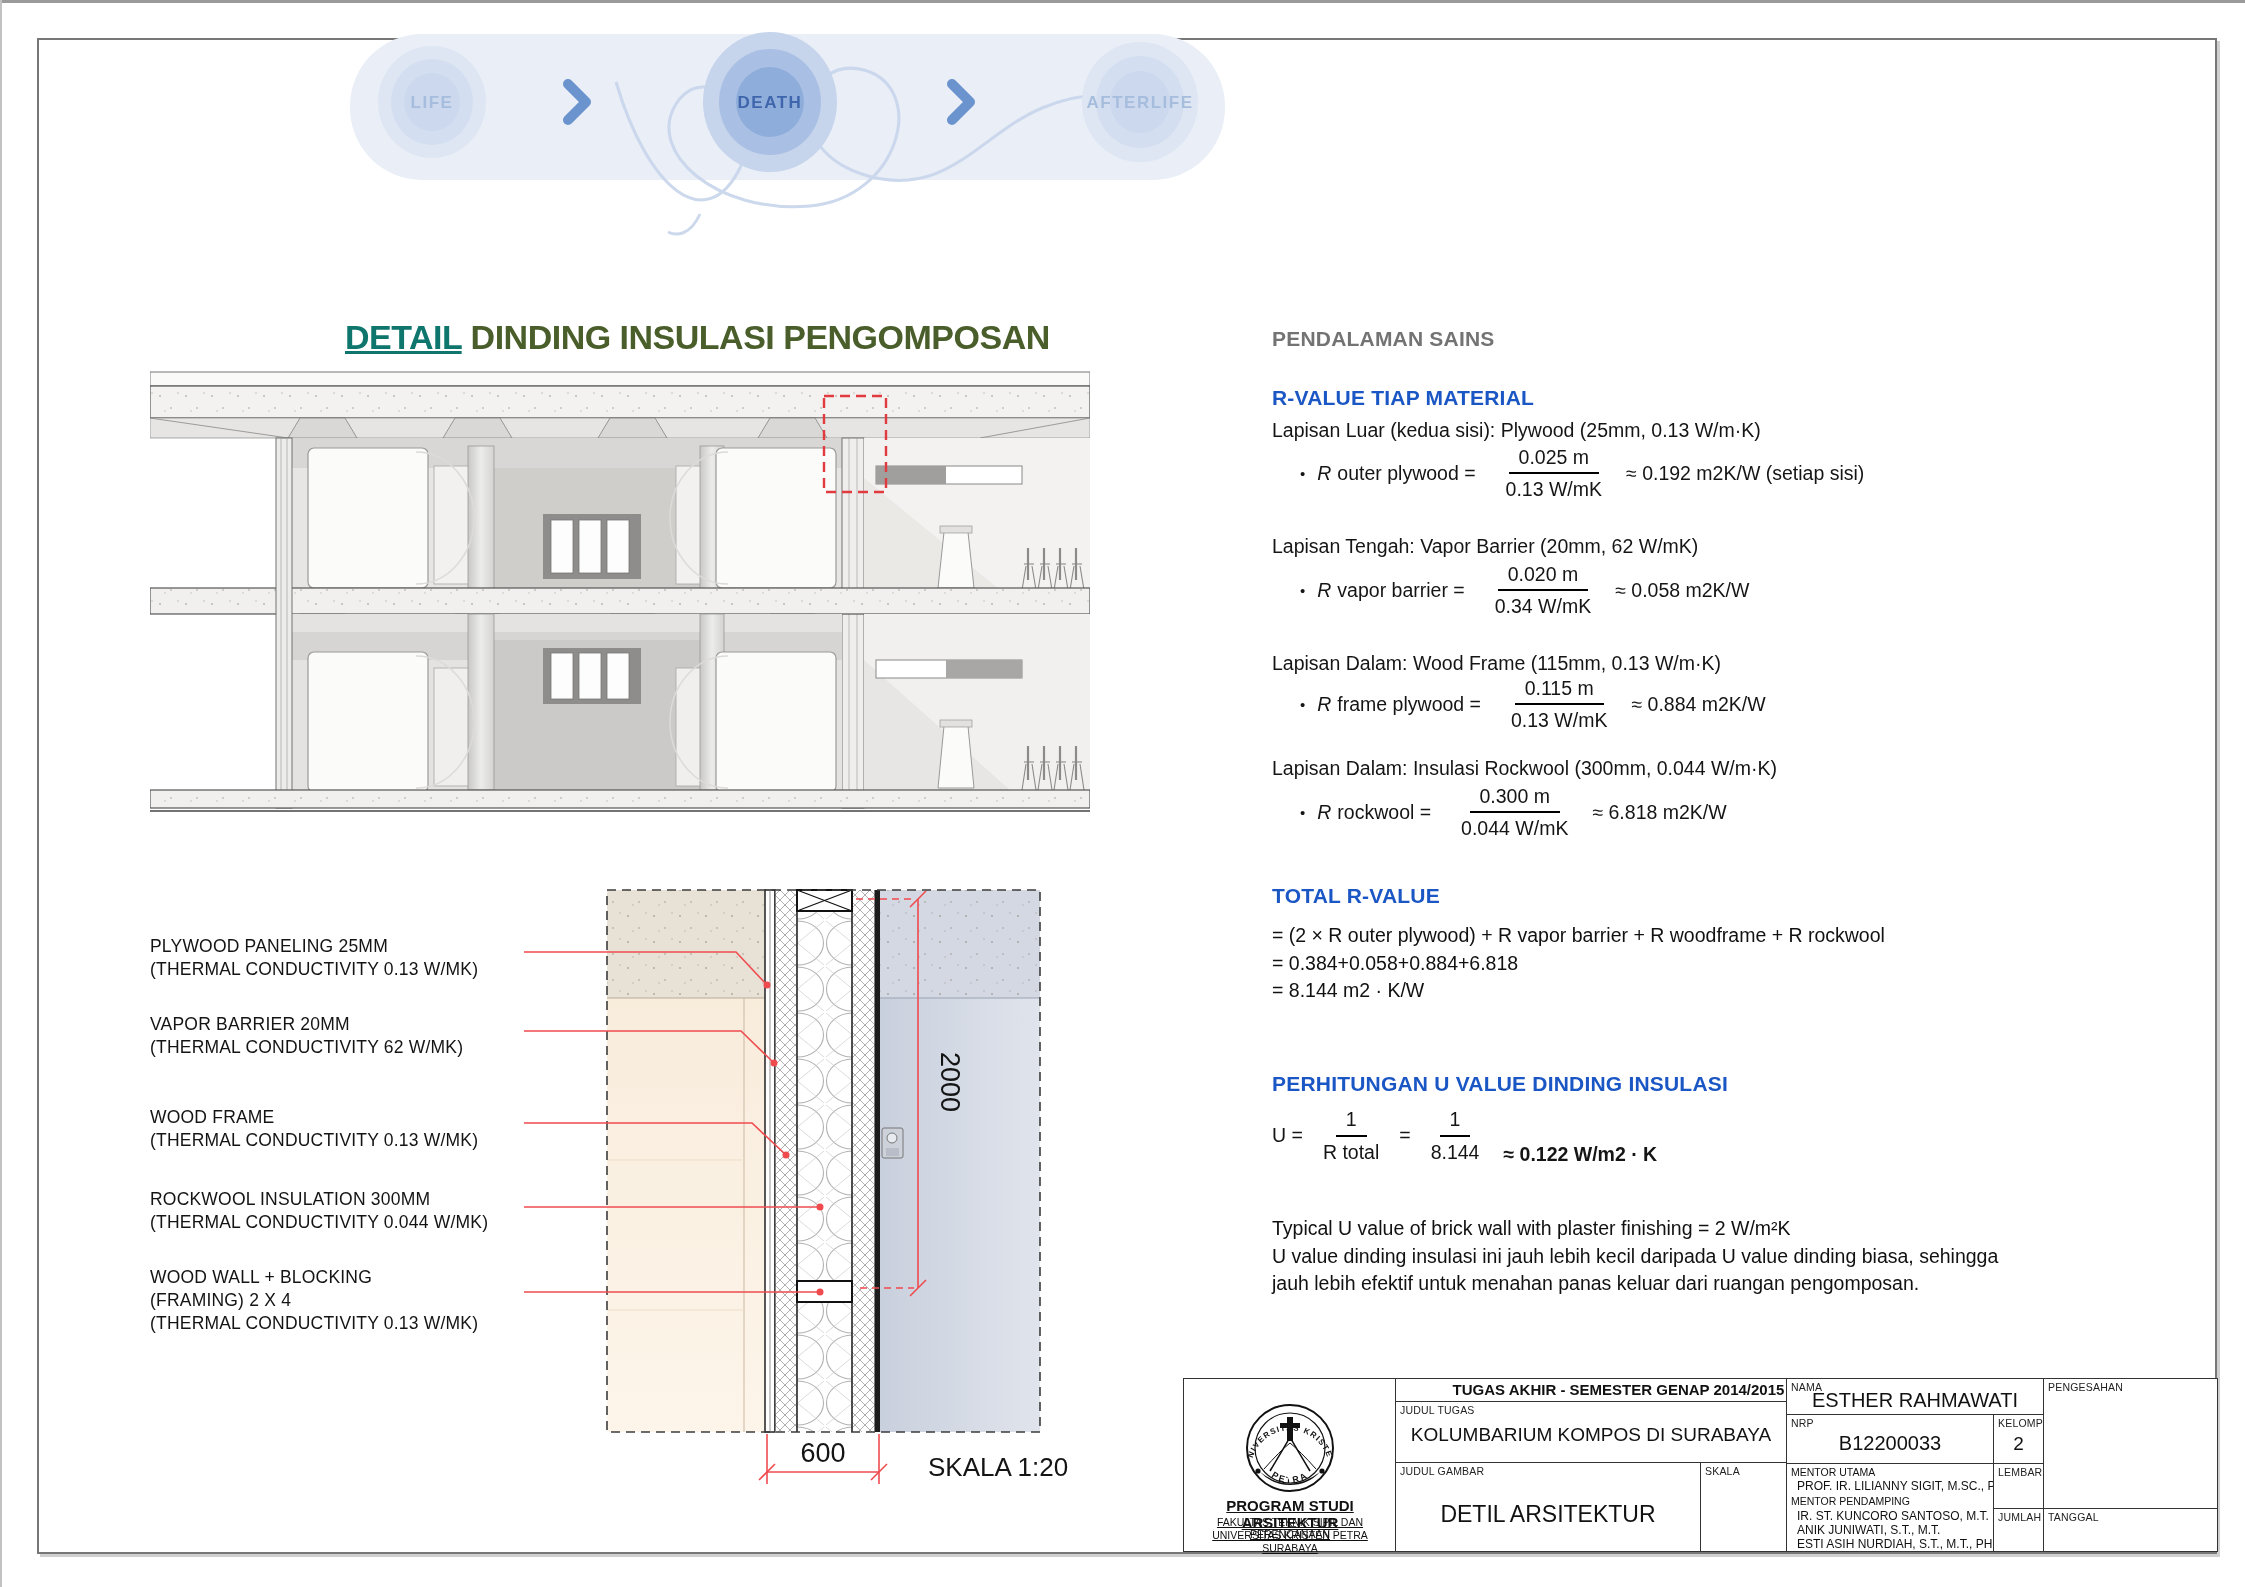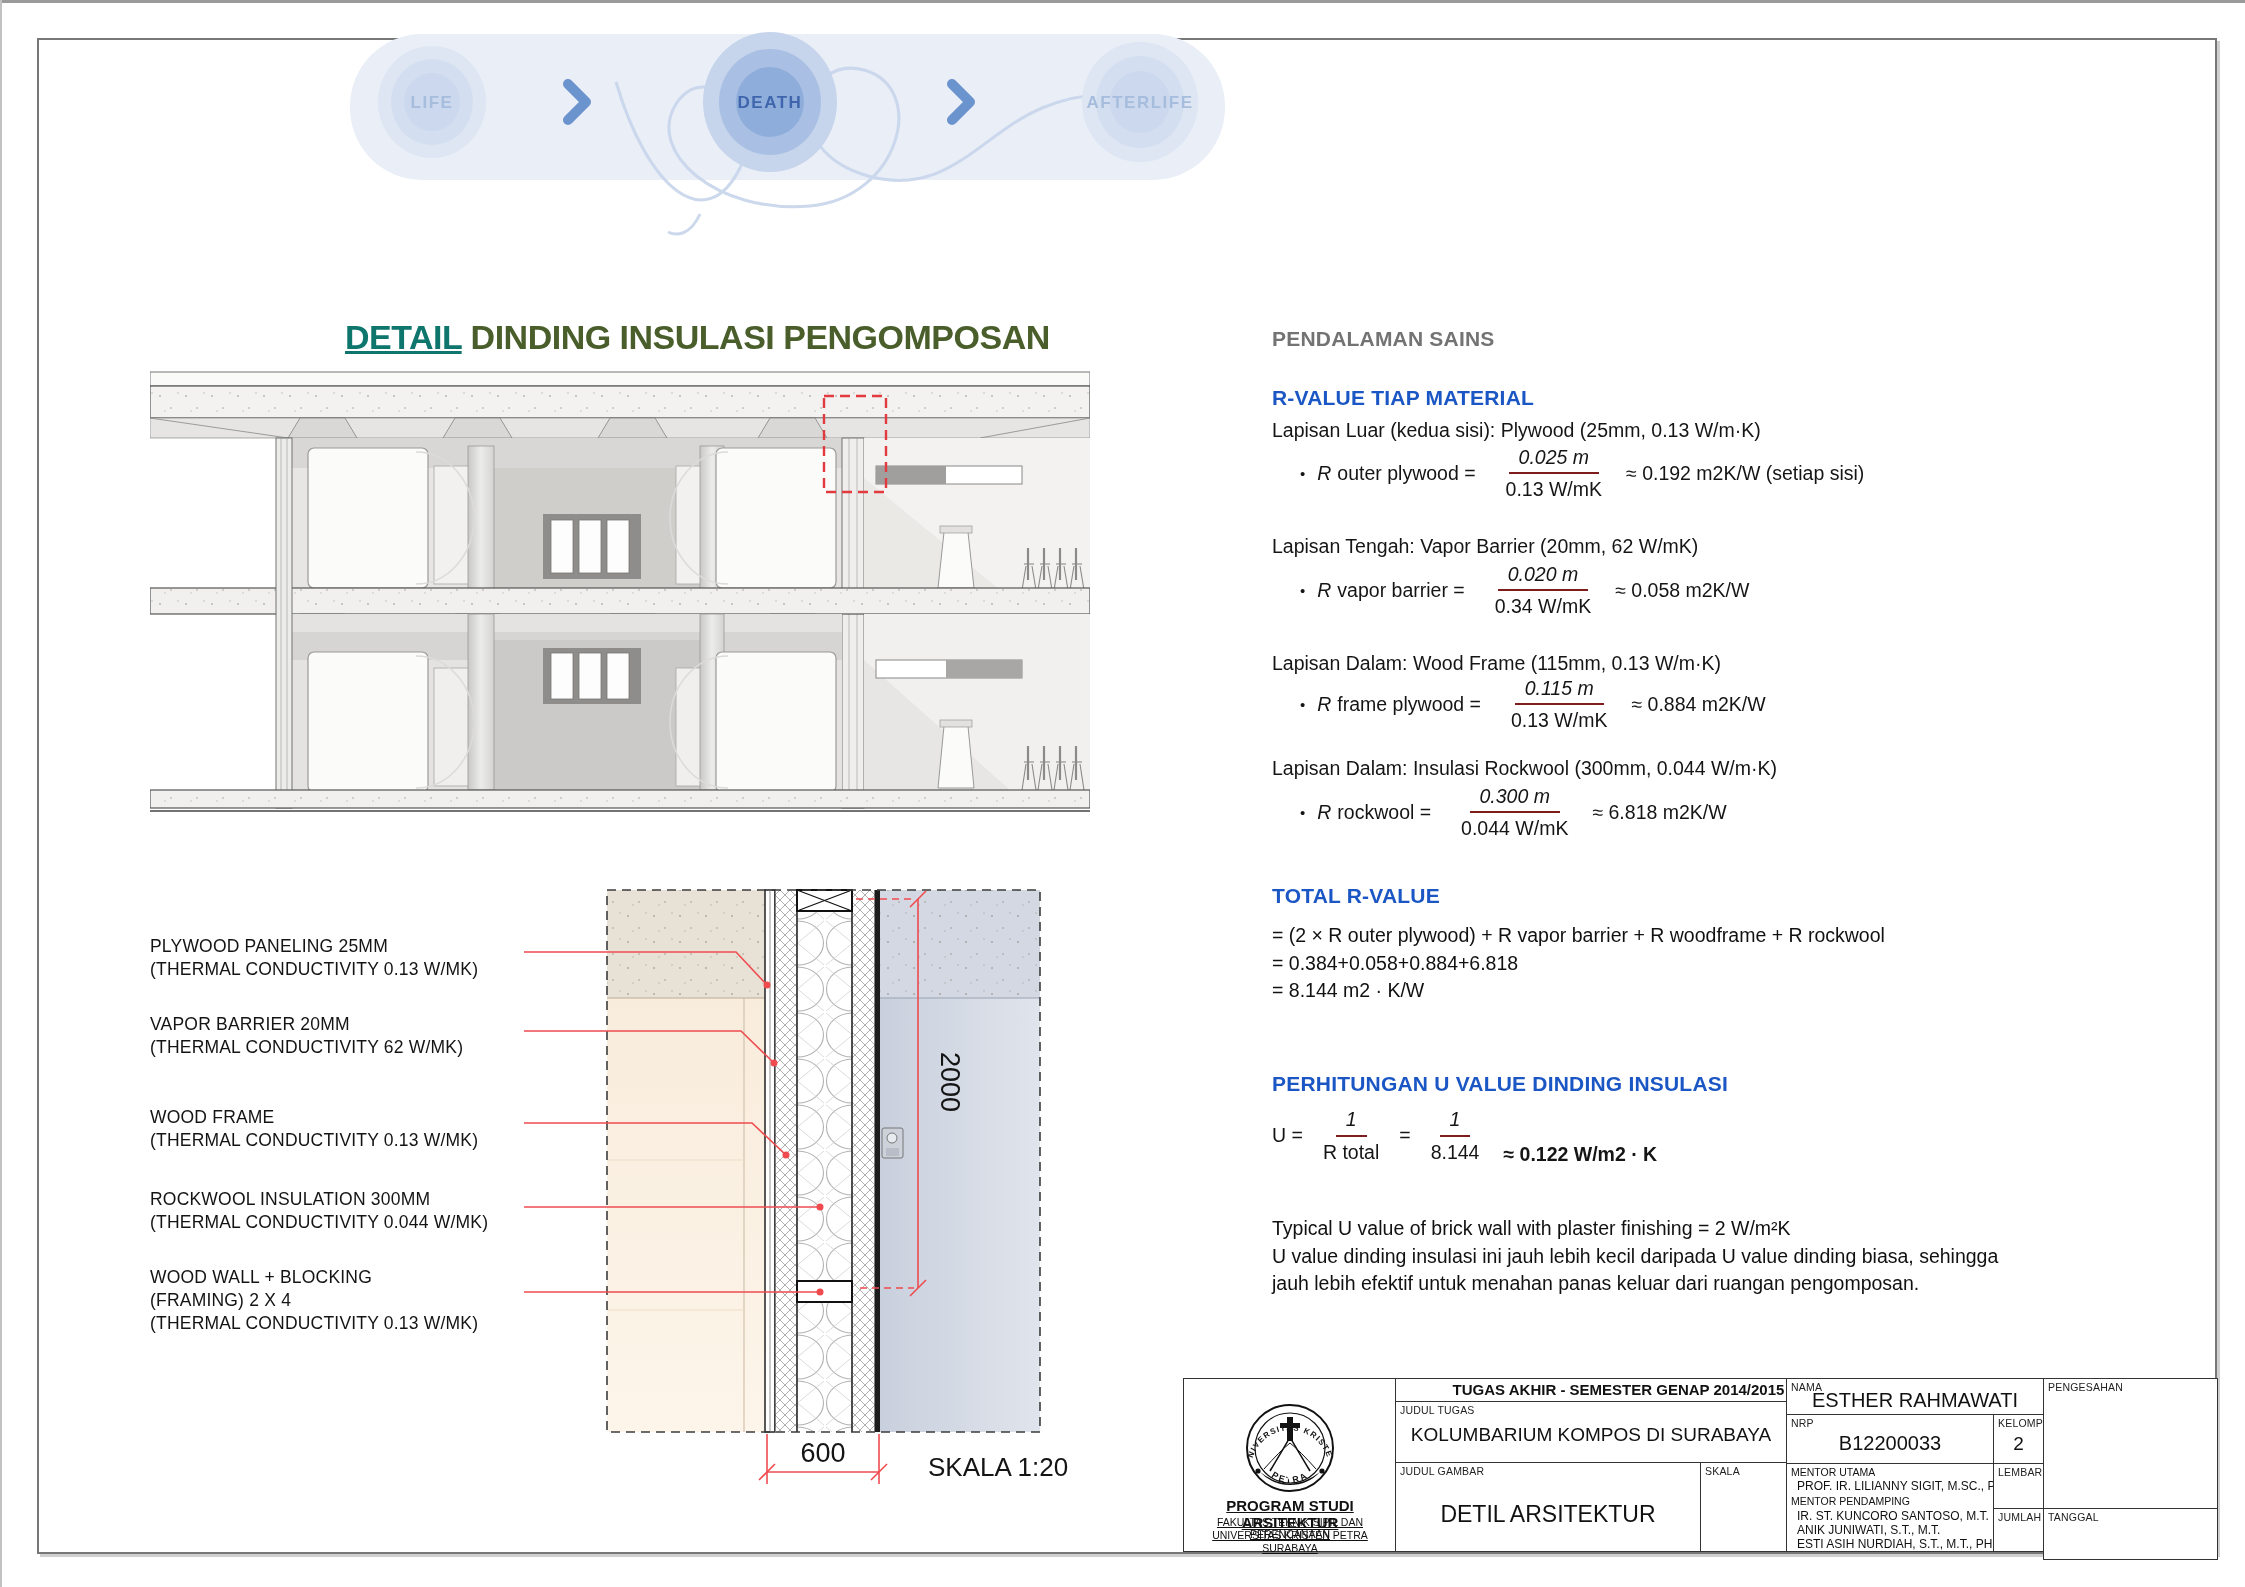--- a/index.html
+++ b/index.html
@@ -20,21 +20,21 @@
 
   
   .h-green{position:absolute;left:1272px;font-size:21px;font-weight:bold;color:#737373;letter-spacing:0.2px;}
   .h-blue{position:absolute;left:1272px;font-size:21px;font-weight:bold;color:#1b57c4;letter-spacing:0.2px;}
   .p-body{position:absolute;left:1272px;font-size:19.5px;color:#151515;white-space:nowrap;}
   .bullet-row{position:absolute;display:flex;align-items:center;font-size:19.5px;color:#151515;white-space:nowrap;}
   .bullet-row .bdot{margin-right:12px;font-size:15px;}
   .bullet-row .rsym{font-style:italic;margin-right:6px;}
   .bullet-row .rname{margin-right:10px;}
   .frac{display:inline-flex;flex-direction:column;align-items:center;line-height:1.25;margin:0 10px;}
-  .frac .num{padding:0 10px 3px;border-bottom:2px solid #7f1d1d;font-style:italic;}
+  .frac .num{padding:0 10px 3px;border-bottom:2px solid #000000;}
   .frac .den{padding:3px 10px 0;}
   .res{margin-left:4px;}
   .res-bold{font-weight:bold;margin-top:38px;}
   .tot-line{position:absolute;left:1272px;font-size:19.5px;white-space:nowrap;}
   .note-line{position:absolute;left:1272px;font-size:19.5px;white-space:nowrap;}
 
   
   .dlabel{position:absolute;left:150px;width:370px;text-align:left;
           font-size:17.5px;line-height:23px;letter-spacing:0.2px;color:#141414;}
 
@@ -521,17 +521,17 @@
     <div class="cell" style="left:810px;top:85px;width:51px;height:46px;">
       <span class="lab">LEMBAR</span>
     </div>
     <div class="cell" style="left:810px;top:130px;width:51px;height:44px;">
       <span class="lab">JUMLAH</span>
     </div>
 
     <div class="cell" style="left:860px;top:0;width:175px;height:131px;">
       <span class="lab">PENGESAHAN</span>
     </div>
-    <div class="cell" style="left:860px;top:130px;width:175px;height:52px;">
+    <div class="cell" style="left:860px;top:130px;width:175px;height:44px;">
       <span class="lab">TANGGAL</span>
     </div>
   </div>
 </div>
 
 </body></html>

